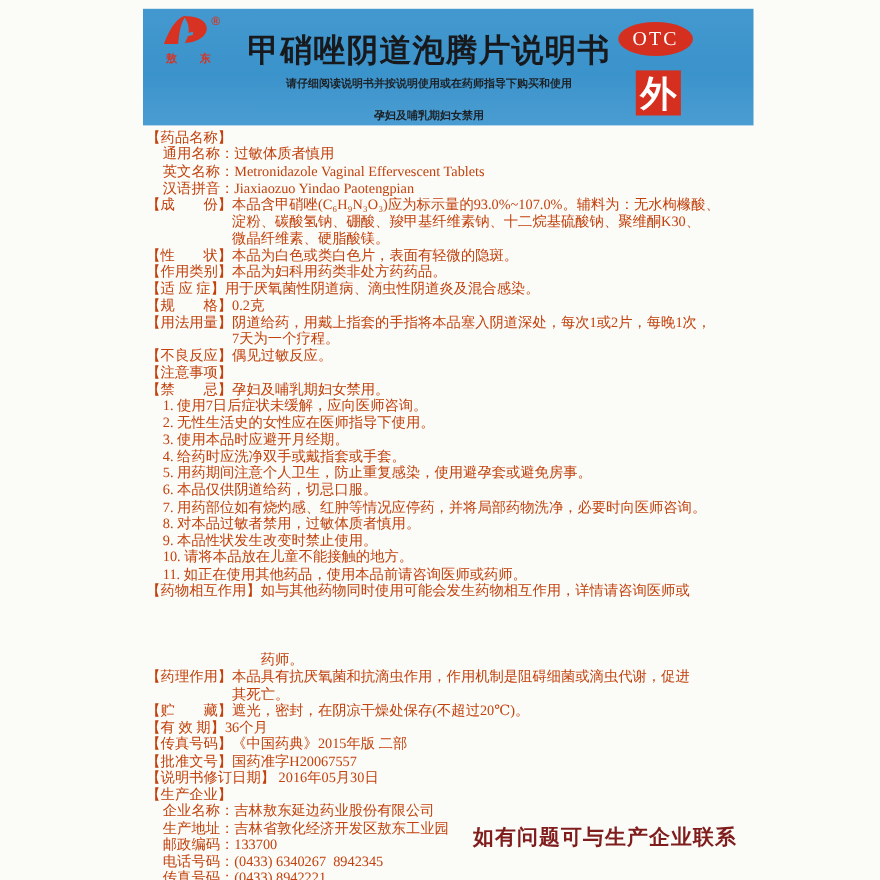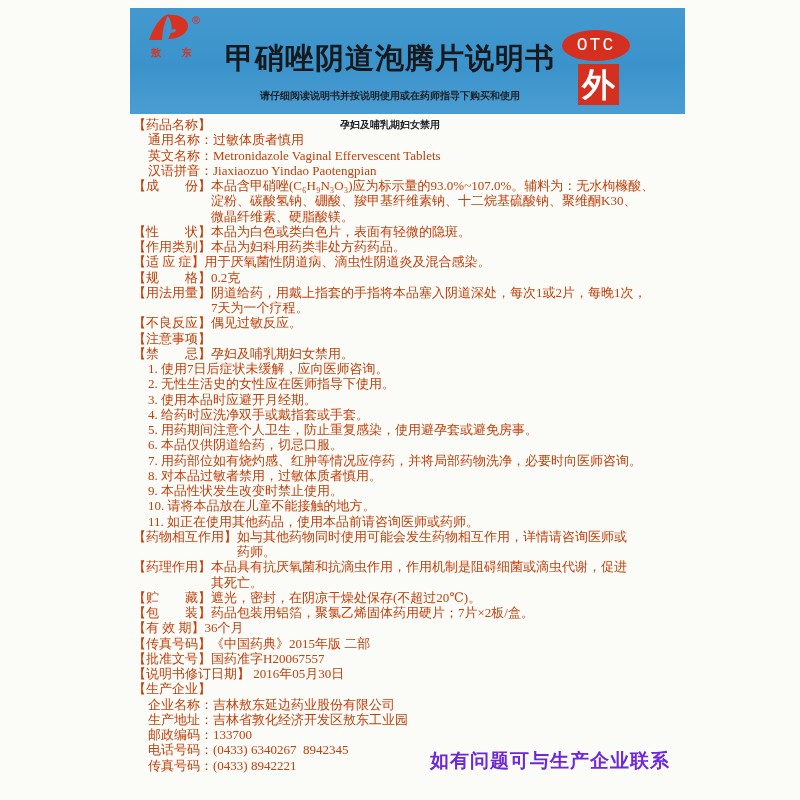--- a/index.html
+++ b/index.html
@@ -27,59 +27,59 @@
   .brand{
     position:absolute;left:3px;top:32px;
     color:#d83322;font-family:Liberation Serif, serif;
     font-size:10px;font-weight:bold;letter-spacing:9px;white-space:nowrap;
   }
   .titlewrap{
     position:absolute;left:50px;top:20px;width:420px;text-align:center;
     font-family:"Liberation Sans","DejaVu Sans",sans-serif;
   }
   .title{
-    margin:14px;font-size:29px;line-height:32px;font-weight:bold;
+    margin:2px;font-size:29px;line-height:32px;font-weight:bold;
     color:#17191d;letter-spacing:1px;white-space:nowrap;
   }
   .sub{
     margin-top:7px;font-size:10px;line-height:15px;font-weight:bold;
     color:#1c2126;white-space:nowrap;text-align:center;
   }
   .sub2{margin-top:14px;}
   .otc{
-    position:absolute;left:432px;top:22px;width:68px;height:31px;
+    position:absolute;left:432px;top:12px;width:68px;height:31px;
     background:#d5301f;border-radius:50%;
-    color:#ffffff;font-family:Liberation Mono, monospace;font-size:18px;
+    color:#ffffff;font-family:Liberation Serif, serif;font-size:18px;
     line-height:31px;text-align:center;letter-spacing:2px;
   }
   .wai{
     position:absolute;left:448px;top:56px;width:41px;height:41px;
     background:#d5301f;
     color:#ffffff;font-family:"Liberation Sans",sans-serif;
     font-size:33px;line-height:41px;font-weight:bold;text-align:center;
   }
 
   
   .leaflet{
     position:absolute;left:133px;top:117px;width:560px;
     color:#c2410c;font-size:13px;
   }
   .ln{
     line-height:15.25px;height:15.25px;white-space:pre;
     font-family:"Liberation Serif","DejaVu Serif",serif;
   }
   .i1{padding-left:15px;}
   .i6{padding-left:78px;}
-  .i8{padding-left:104px;}
+  .i8{padding-left:104px;margin-top:48px;}
 
   
   .contact-note{
     position:absolute;left:430px;top:748px;
     font-family:"Liberation Sans","DejaVu Sans",sans-serif;
-    font-size:19px;font-weight:bold;color:#6d28d9;
+    font-size:19px;font-weight:bold;color:#7f1d1d;
     letter-spacing:1px;white-space:nowrap;
   }
 </style>
 </head>
 <body>
 
 <div class="page">
 
   <div class="banner">
 
@@ -129,21 +129,20 @@
     <div class="ln i1">7. 用药部位如有烧灼感、红肿等情况应停药，并将局部药物洗净，必要时向医师咨询。</div>
     <div class="ln i1">8. 对本品过敏者禁用，过敏体质者慎用。</div>
     <div class="ln i1">9. 本品性状发生改变时禁止使用。</div>
     <div class="ln i1">10. 请将本品放在儿童不能接触的地方。</div>
     <div class="ln i1">11. 如正在使用其他药品，使用本品前请咨询医师或药师。</div>
     <div class="ln">【药物相互作用】如与其他药物同时使用可能会发生药物相互作用，详情请咨询医师或</div>
     <div class="ln i8">药师。</div>
     <div class="ln">【药理作用】本品具有抗厌氧菌和抗滴虫作用，作用机制是阻碍细菌或滴虫代谢，促进</div>
     <div class="ln i6">其死亡。</div>
     <div class="ln">【贮　　藏】遮光，密封，在阴凉干燥处保存(不超过20℃)。</div>
-    <div class="ln">【包　　装】药品包装用铝箔，聚氯乙烯固体药用硬片；7片×2板/盒。</div>
     <div class="ln">【有 效 期】36个月</div>
     <div class="ln">【传真号码】《中国药典》2015年版 二部</div>
     <div class="ln">【批准文号】国药准字H20067557</div>
     <div class="ln">【说明书修订日期】 2016年05月30日</div>
     <div class="ln">【生产企业】</div>
     <div class="ln i1">企业名称：吉林敖东延边药业股份有限公司</div>
     <div class="ln i1">生产地址：吉林省敦化经济开发区敖东工业园</div>
     <div class="ln i1">邮政编码：133700</div>
     <div class="ln i1">电话号码：(0433) 6340267  8942345</div>
     <div class="ln i1">传真号码：(0433) 8942221</div>

